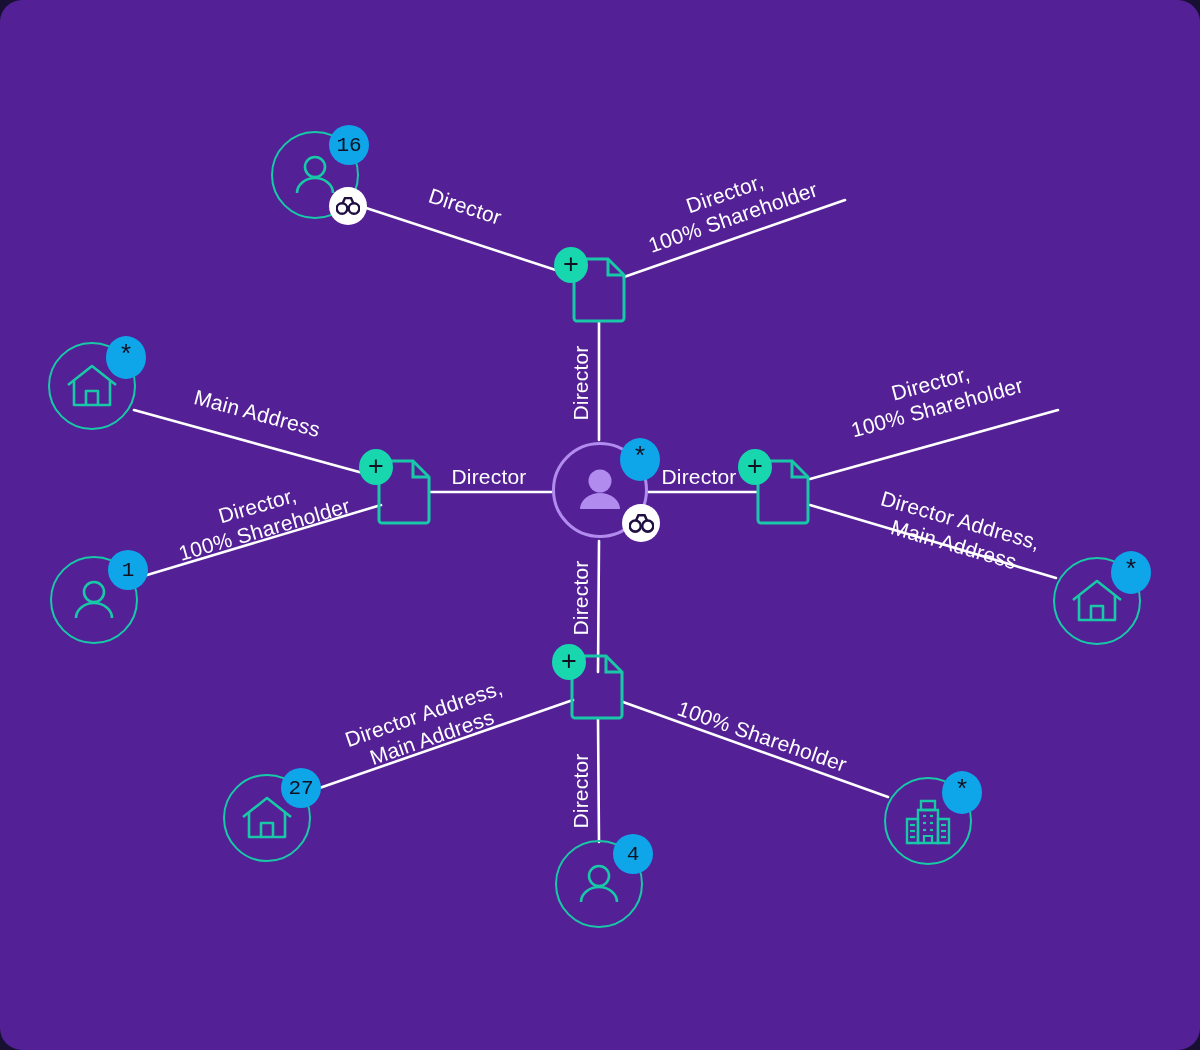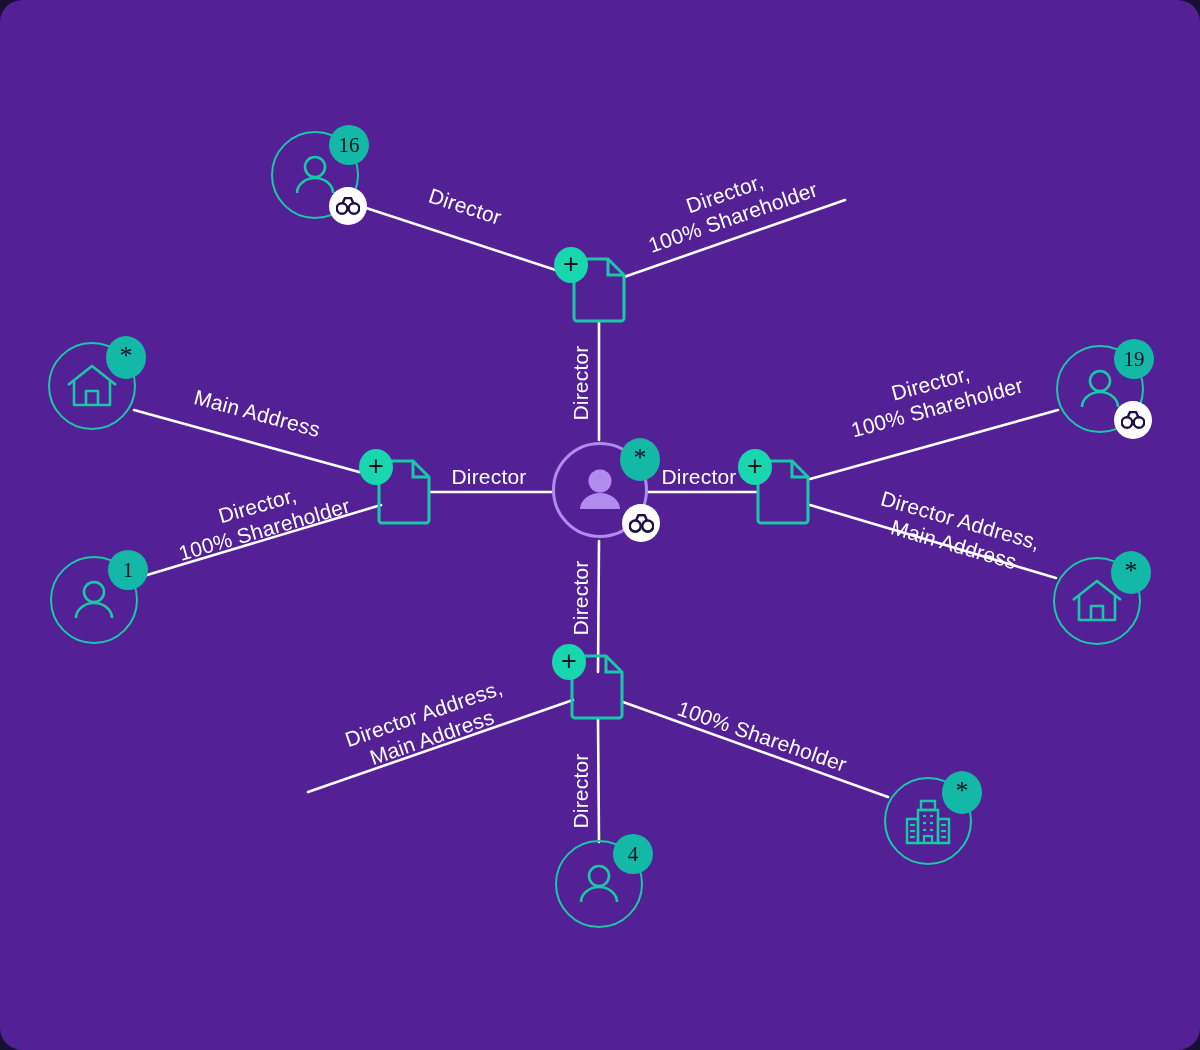--- a/index.html
+++ b/index.html
@@ -59,28 +59,28 @@
     align-items: center;
     justify-content: center;
   }
   .node .glyph svg { display: block; }
   
   .badge {
     position: absolute;
     width: 40px;
     height: 40px;
     border-radius: 50%;
-    background: #14b8a6;
+    background: #0ea5e9;
     color: #111122;
     display: flex;
     align-items: center;
     justify-content: center;
     font-size: 21px;
     line-height: 1;
-    font-family: Liberation Serif, serif;
+    font-family: Liberation Mono, monospace;
     top: -6px;
     right: -10px;
     text-align: right;
   }
   .badge.star { font-size: 26px; padding-bottom: 3px; }
   .center-node .badge { top: -4px; right: -12px; }
   .watch-badge {
     position: absolute;
     width: 38px;
     height: 38px;
@@ -258,50 +258,44 @@
     <span class="disc"></span>
     <span class="glyph">
       <svg width="50" height="50" viewBox="0 0 50 50">
         <circle cx="25" cy="17" r="10" fill="none" stroke="#18c9a8" stroke-width="2.6"></circle>
         <path d="M7 43 a18 15 0 0 1 36 0" fill="none" stroke="#18c9a8" stroke-width="2.6"></path>
       </svg>
     </span>
     <span class="badge">1</span>
   </div>
 
-  <div class="node" style="left:1100px; top:389px;">
-    <span class="disc"></span>
-    <span class="glyph">
-      <svg width="50" height="50" viewBox="0 0 50 50">
-        <circle cx="25" cy="17" r="10" fill="none" stroke="#18c9a8" stroke-width="2.6"></circle>
-        <path d="M7 43 a18 15 0 0 1 36 0" fill="none" stroke="#18c9a8" stroke-width="2.6"></path>
-      </svg>
-    </span>
-    <span class="badge">19</span>
-    <span class="watch-badge">
-      <svg width="24" height="18" viewBox="0 0 24 18">
-        <circle cx="6" cy="11.5" r="5.3" fill="none" stroke="#201042" stroke-width="2.4"></circle>
-        <circle cx="18" cy="11.5" r="5.3" fill="none" stroke="#201042" stroke-width="2.4"></circle>
-        <path d="M6.5 6.5 L9 1 H15 L17.5 6.5" fill="none" stroke="#201042" stroke-width="2.4" stroke-linejoin="round"></path>
-      </svg>
-    </span>
-  </div>
 
   <div class="node" style="left:1097px; top:601px;">
     <span class="disc"></span>
     <span class="glyph">
       <svg width="52" height="46" viewBox="0 0 52 46">
         <path d="M2 22 L26 3 L50 22" fill="none" stroke="#18c9a8" stroke-width="2.6" stroke-linejoin="round"></path>
         <path d="M8 18 V42 H44 V18" fill="none" stroke="#18c9a8" stroke-width="2.6" stroke-linejoin="round"></path>
         <path d="M20 42 V28 H32 V42" fill="none" stroke="#18c9a8" stroke-width="2.6" stroke-linejoin="round"></path>
       </svg>
     </span>
     <span class="badge star">*</span>
   </div>
 
+  <div class="node" style="left:267px; top:818px;">
+    <span class="disc"></span>
+    <span class="glyph">
+      <svg width="52" height="46" viewBox="0 0 52 46">
+        <path d="M2 22 L26 3 L50 22" fill="none" stroke="#18c9a8" stroke-width="2.6" stroke-linejoin="round"></path>
+        <path d="M8 18 V42 H44 V18" fill="none" stroke="#18c9a8" stroke-width="2.6" stroke-linejoin="round"></path>
+        <path d="M20 42 V28 H32 V42" fill="none" stroke="#18c9a8" stroke-width="2.6" stroke-linejoin="round"></path>
+      </svg>
+    </span>
+    <span class="badge">27</span>
+  </div>
 
   <div class="node" style="left:599px; top:884px;">
     <span class="disc"></span>
     <span class="glyph">
       <svg width="50" height="50" viewBox="0 0 50 50">
         <circle cx="25" cy="17" r="10" fill="none" stroke="#18c9a8" stroke-width="2.6"></circle>
         <path d="M7 43 a18 15 0 0 1 36 0" fill="none" stroke="#18c9a8" stroke-width="2.6"></path>
       </svg>
     </span>
     <span class="badge">4</span>

